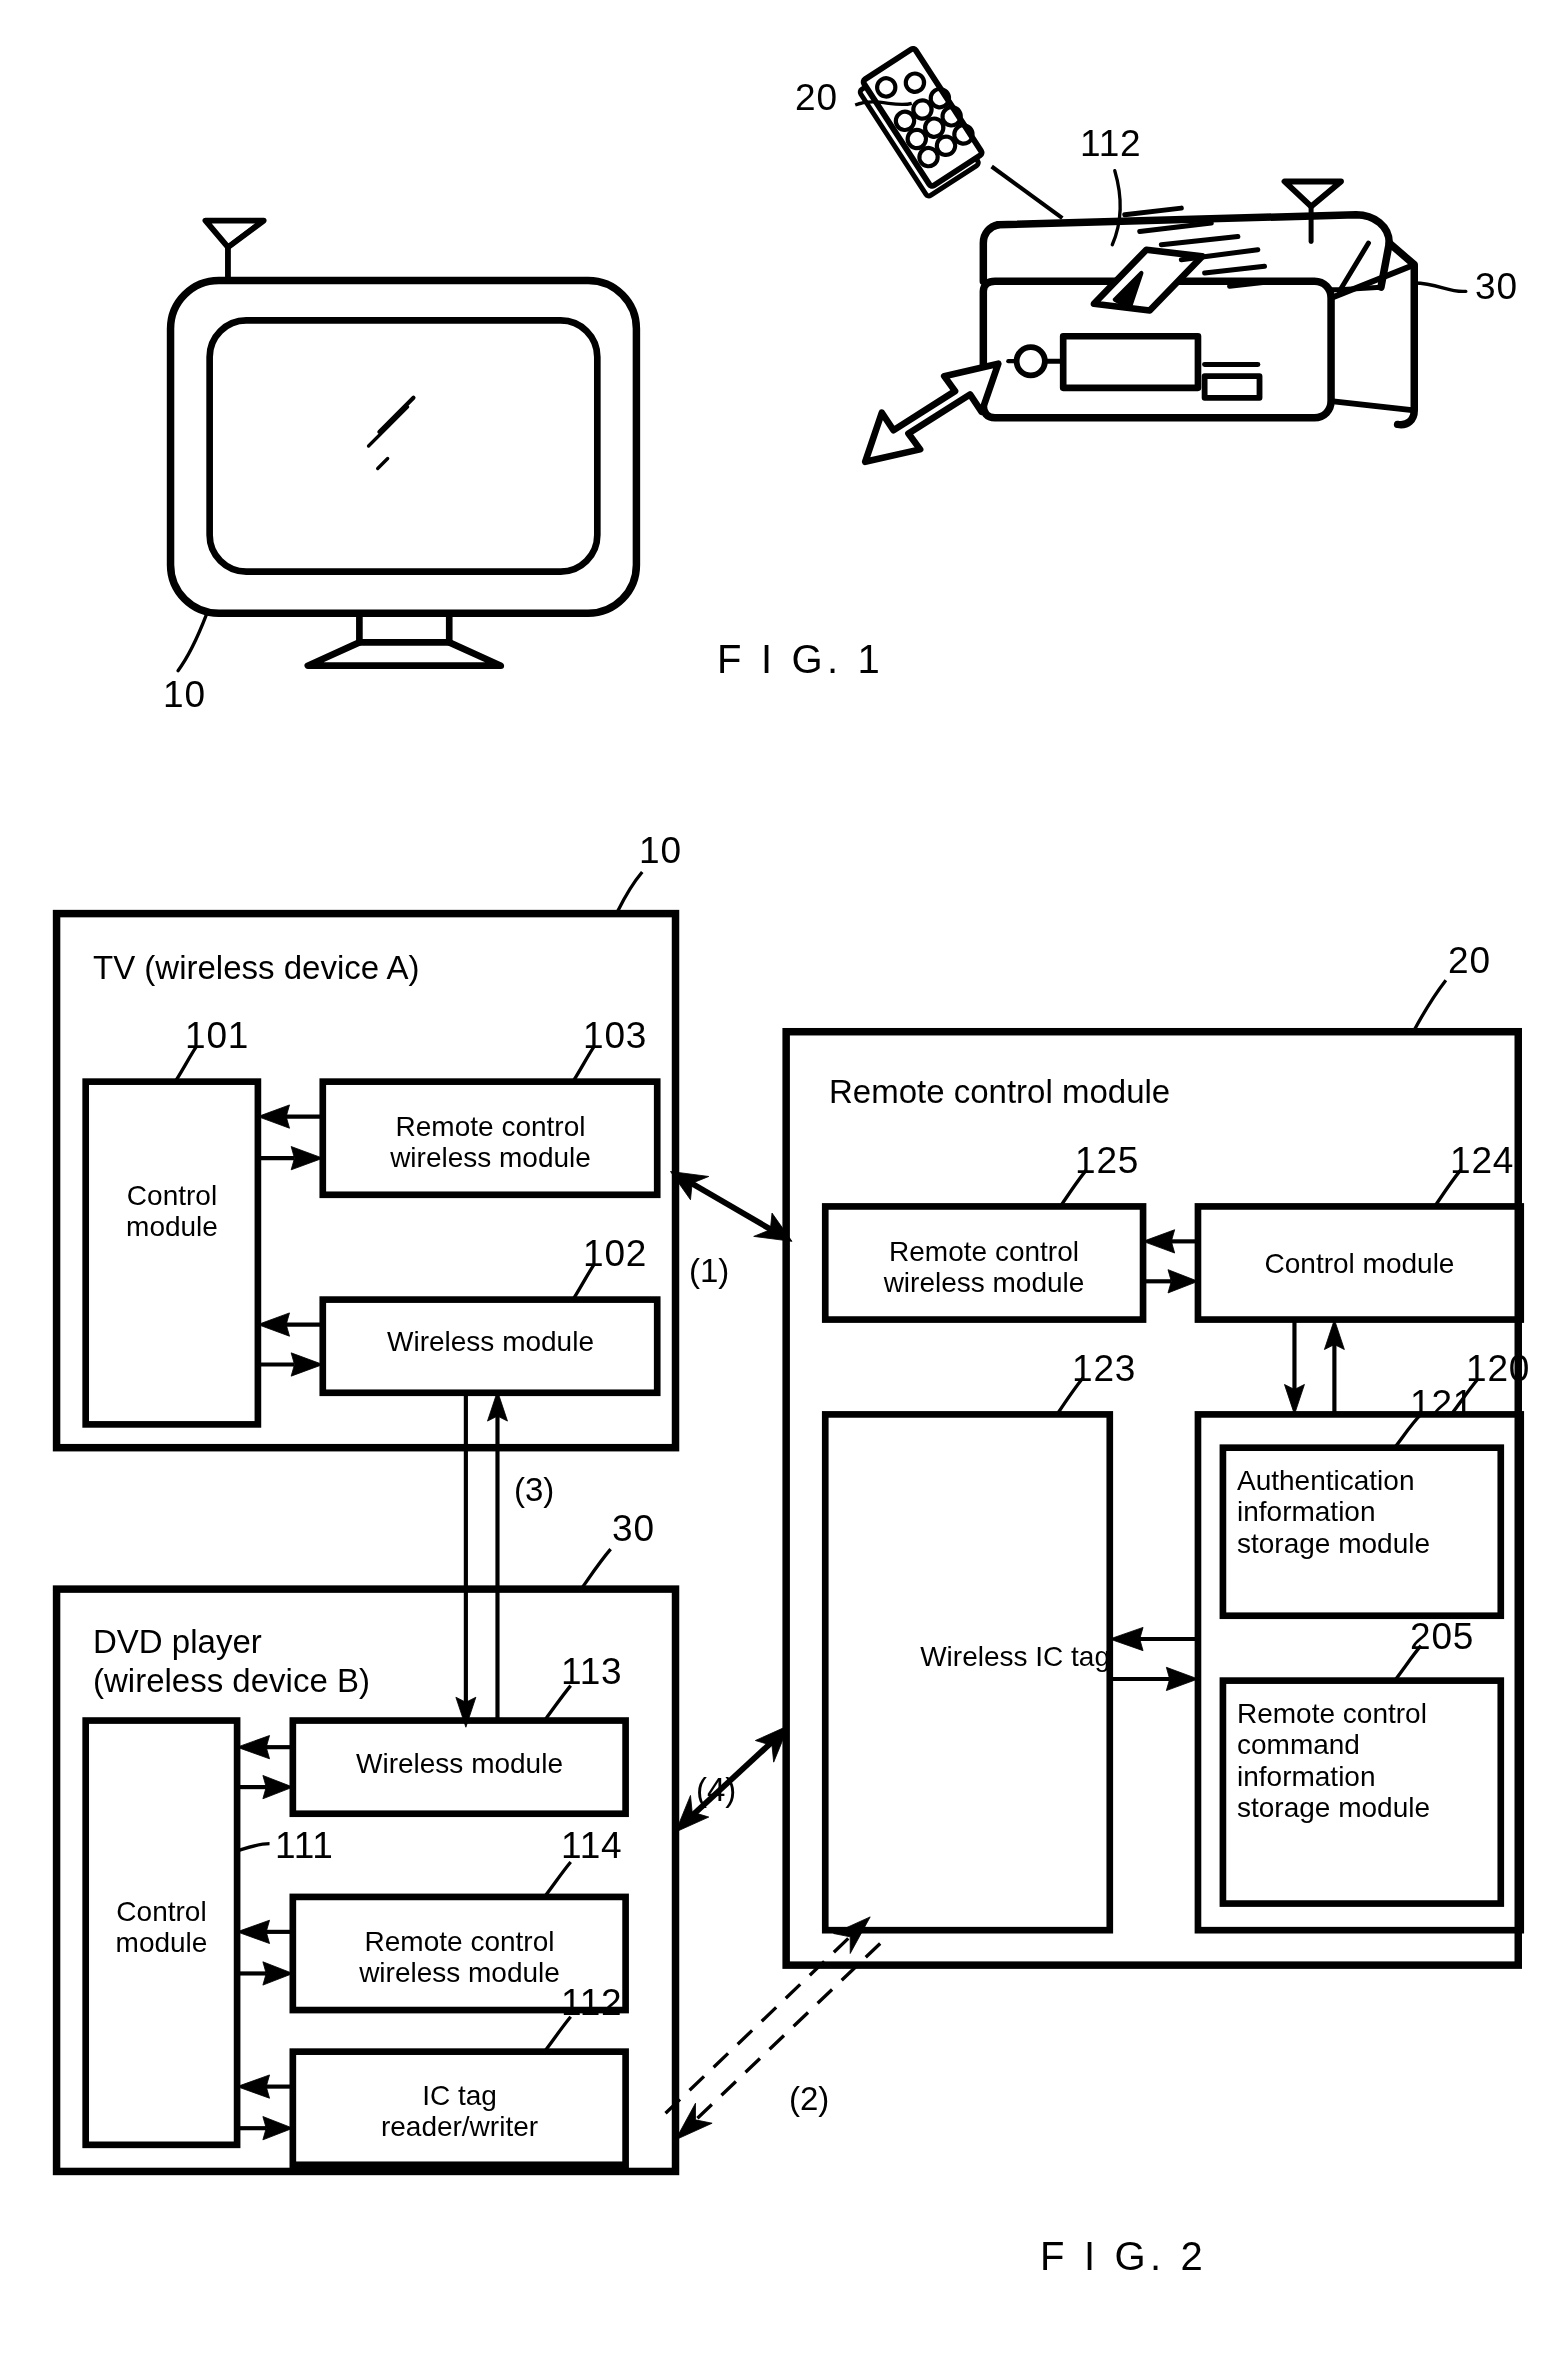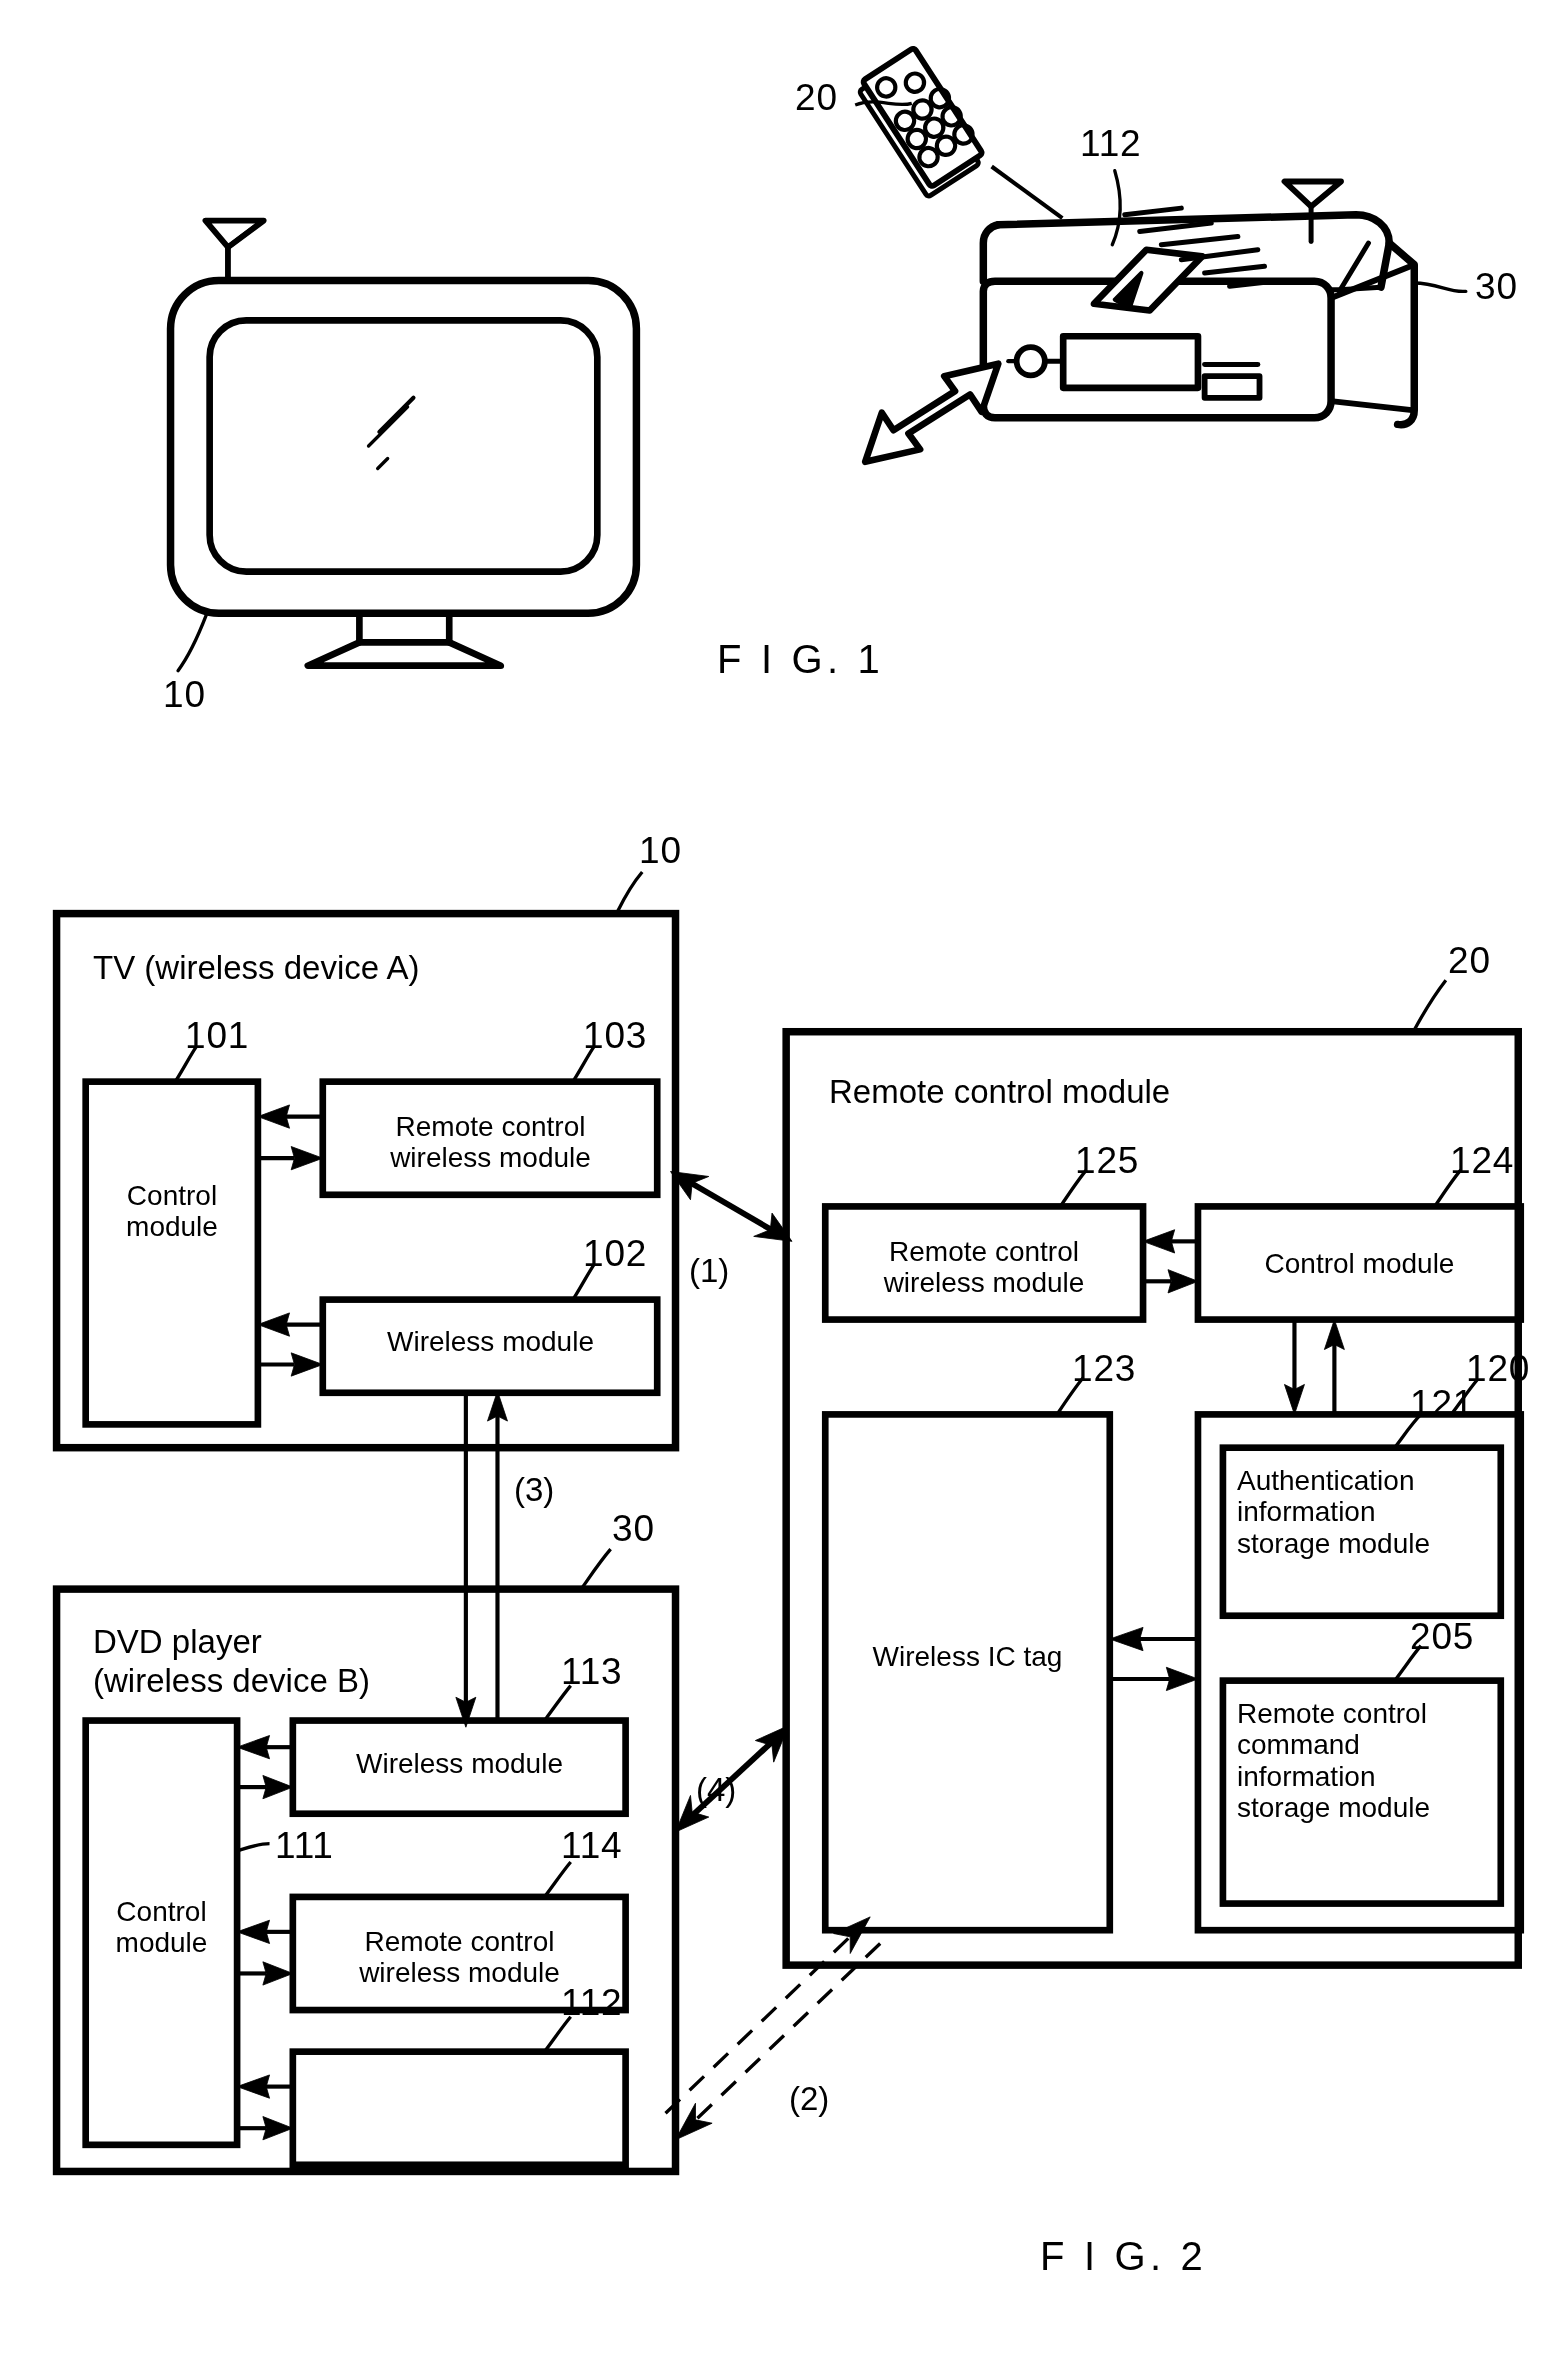--- a/index.html
+++ b/index.html
@@ -350,38 +350,40 @@
   <div class="reflabel" style="left:275px; top:1827px;">111</div>
   <div class="reflabel" style="left:561px; top:1653px;">113</div>
   <div class="reflabel" style="left:561px; top:1827px;">114</div>
   <div class="reflabel" style="left:561px; top:1984px;">112</div>
 
   <div class="boxlabel" style="left:86px; top:1896px; width:151px;">Control
 module</div>
   <div class="boxlabel" style="left:293px; top:1748px; width:333px;">Wireless module</div>
   <div class="boxlabel" style="left:293px; top:1926px; width:333px;">Remote control
 wireless module</div>
+  <div class="boxlabel" style="left:293px; top:2080px; width:333px;">IC tag
+reader/writer</div>
 
   <div class="steplabel" style="left:696px; top:1771px;">(4)</div>
 
   <div class="steplabel" style="left:789px; top:2080px;">(2)</div>
 
   <div class="title-in-box" style="left:829px; top:1073px;">Remote control module</div>
   <div class="reflabel" style="left:1448px; top:942px;">20</div>
   <div class="reflabel" style="left:1075px; top:1142px;">125</div>
   <div class="reflabel" style="left:1450px; top:1142px;">124</div>
   <div class="reflabel" style="left:1072px; top:1350px;">123</div>
   <div class="reflabel" style="left:1466px; top:1350px;">120</div>
   <div class="reflabel" style="left:1410px; top:1385px;text-align:center;">121</div>
   <div class="reflabel" style="left:1410px; top:1618px;">205</div>
 
   <div class="boxlabel" style="left:825px; top:1236px; width:318px;">Remote control
 wireless module</div>
   <div class="boxlabel" style="left:1198px; top:1248px; width:323px;">Control module</div>
-  <div class="boxlabel" style="left:825px; top:1641px; width:285px;">Wireless IC tag</div>
+  <div class="boxlabel" style="left:825px; top:1641px; width:285px;text-align:right;">Wireless IC tag</div>
   <div class="boxlabel left" style="left:1237px; top:1465px; width:266px;">Authentication
 information
 storage module</div>
   <div class="boxlabel left" style="left:1237px; top:1698px; width:266px;">Remote control
 command
 information
 storage module</div>
 
   <div class="figcaption" style="left:1040px; top:2234px;">F I G. 2</div>
 

